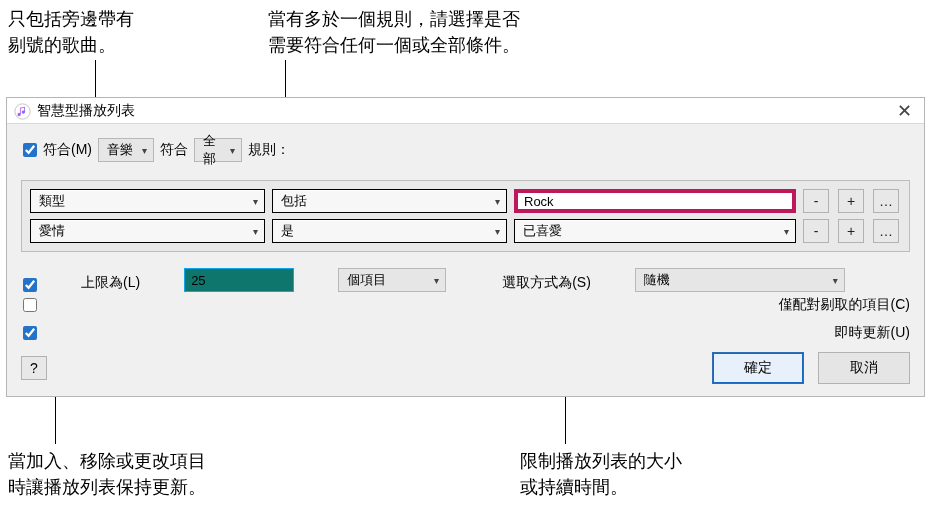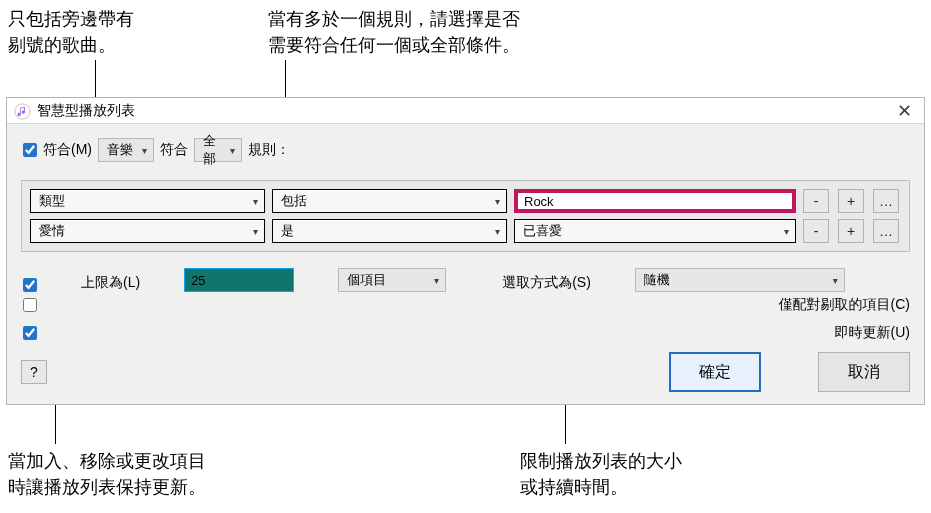--- a/index.html
+++ b/index.html
@@ -138,26 +138,26 @@
     border: 1px solid #b2b2b2;
     background: #e8e8e8;
     text-align: center;
     line-height: 22px;
     font-size: 14px;
     cursor: pointer;
   }
   .action-btns { display:flex; gap: 14px; }
   .btn {
     min-width: 92px;
-    height: 40px;
+    height: 32px;
     border: 1px solid #b2b2b2;
     background: #e5e5e5;
-    font-size: 16px;
+    font-size: 14px;
     cursor: pointer;
-    display:inline-flex; align-items:center; justify-content:center;margin-left:43px;
+    display:inline-flex; align-items:center; justify-content:center;
   }
   .btn.primary {
     border: 1px solid #2a6fb5;
     background: #e8f1fb;
     box-shadow: 0 0 0 1px #1968c4 inset;
   }
 
   .txt { font-size: 14px; }
 </style>
 </head>

